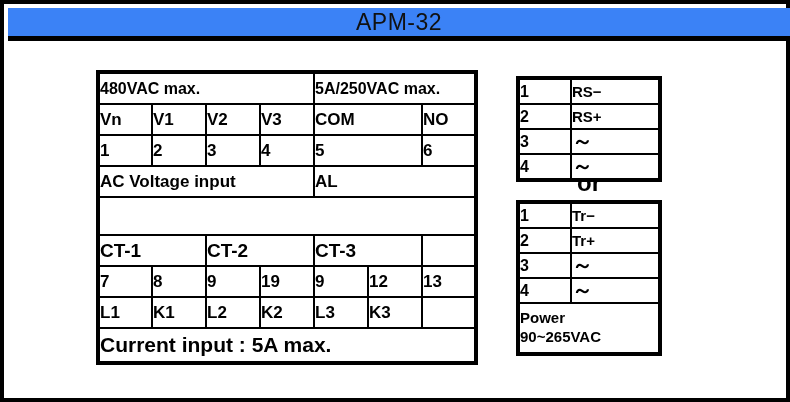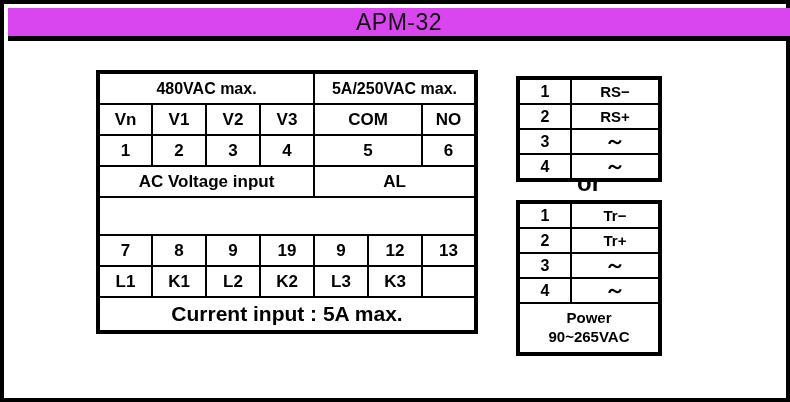--- a/index.html
+++ b/index.html
@@ -8,35 +8,35 @@
     background:#ffffff;
     font-family:"Liberation Sans", sans-serif;
     overflow:hidden;
   }
   .frame{
     position:absolute;left:0;top:0;width:790px;height:402px;
     border:4px solid #000;box-sizing:border-box;
   }
   .titlebar{
     position:absolute;left:4px;top:4px;width:782px;height:33px;
-    background:#d946ef;
+    background:#3b82f6;
     border-bottom:5px solid #000;
     box-sizing:border-box;
     display:flex;align-items:center;justify-content:center;
   }
   .title{
     font-size:23px;color:#111;letter-spacing:0.5px;
     font-family:"Liberation Sans", sans-serif;
   }
 
   
   .tbl{position:absolute;border-collapse:collapse;table-layout:fixed;}
   .tbl td{
     border:2px solid #000;
-    text-align:center;vertical-align:middle;
+    vertical-align:middle;
     font-weight:bold;color:#000;
     background:#fff;
     padding:0;
     font-family:"Liberation Sans", sans-serif;
   }
 
   
   #left-table{left:92px;top:66px;width:378px;}
   #left-table td{height:29px;font-size:17px;}
   #left-table td.hdr{font-size:16px;}
@@ -125,20 +125,26 @@
 
     <tr>
       <td class="wide thickL" colspan="4">AC Voltage input</td>
       <td class="wide thickR" colspan="3">AL</td>
     </tr>
 
     <tr>
       <td class="blank" colspan="7" style="height:36px"></td>
     </tr>
 
+    <tr>
+      <td class="ctlbl thickL" colspan="2">CT-1</td>
+      <td class="ctlbl" colspan="2">CT-2</td>
+      <td class="ctlbl" colspan="2">CT-3</td>
+      <td class="slashcell thickR"></td>
+    </tr>
 
     <tr>
       <td class="thickL">7</td>
       <td>8</td>
       <td>9</td>
       <td>19</td>
       <td>9</td>
       <td>12</td>
       <td class="thickR">13</td>
     </tr>

